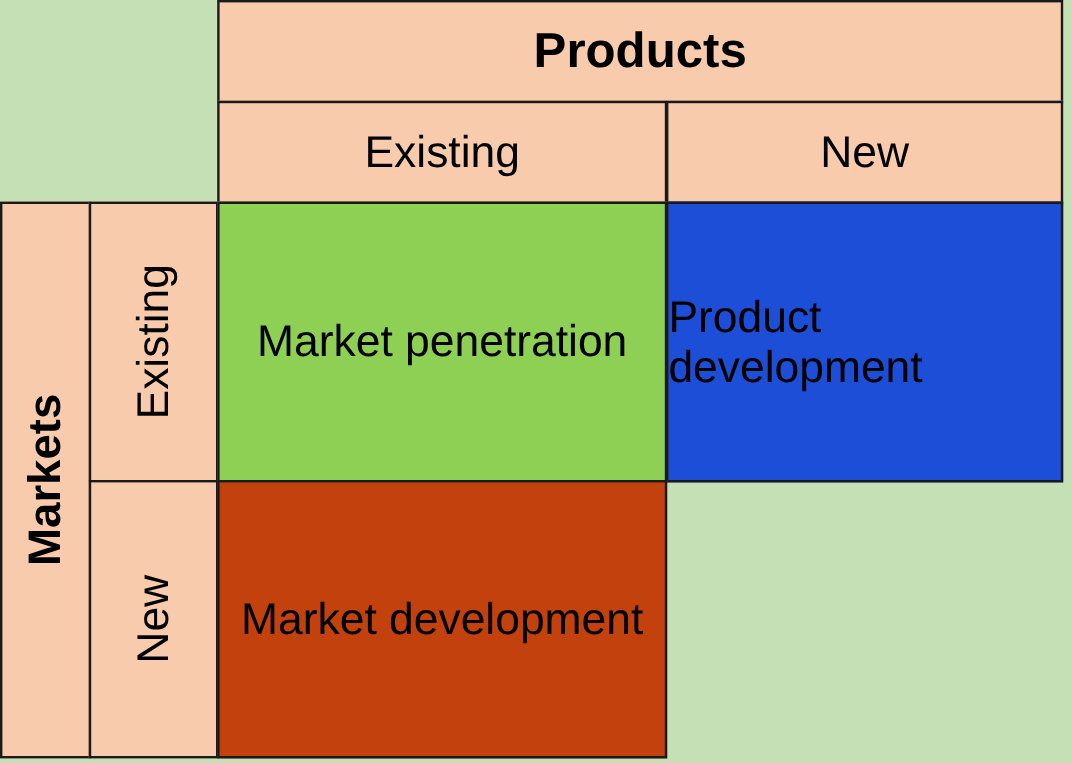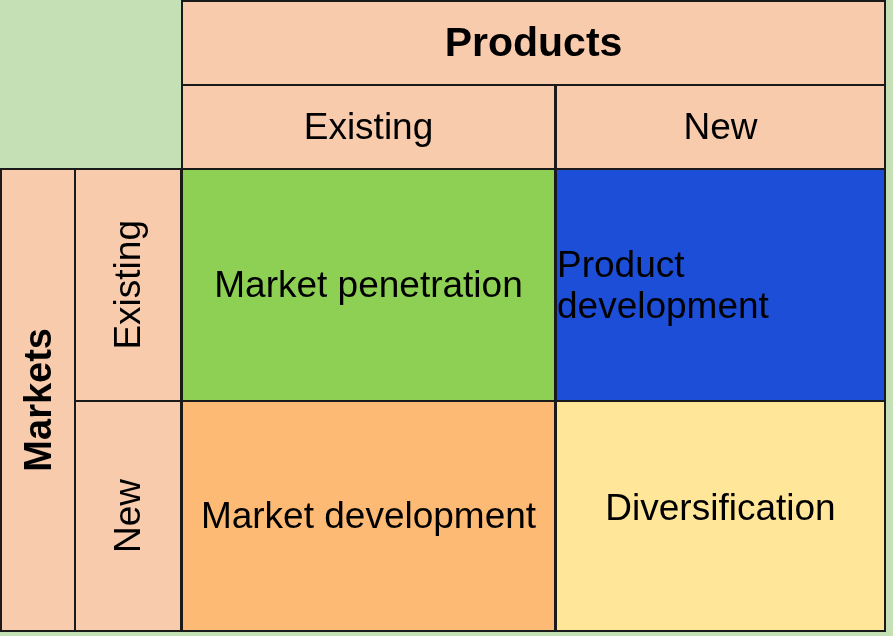--- a/index.html
+++ b/index.html
@@ -46,21 +46,21 @@
 
   .c-penetration     { left: 181px;  top: 168px;  width: 375px; height: 234px; }
   .c-proddev         { left: 555px;  top: 168px;  width: 331px; height: 234px; }
   .c-mktdev          { left: 181px;  top: 400px;  width: 375px; height: 232px; }
   .c-diversification { left: 555px;  top: 400px;  width: 331px; height: 232px; }
 
   
   .fill-peach  { background: #f8cbad; }
   .fill-green  { background: #8ed053; }
   .fill-blue   { background: #1d4ed8; }
-  .fill-gray   { background: #fdba74; }
+  .fill-gray   { background: #c2410c; }
   .fill-yellow { background: #ffe699; }
 
   
   .t-header-major {
     font-size: 41px;
     font-weight: bold;
   }
   .t-header-minor {
     font-size: 37px;
     font-weight: normal;
@@ -122,17 +122,14 @@
   </div>
 
   <div class="cell fill-blue c-proddev t-body">
     <span class="label">Product development</span>
   </div>
 
   <div class="cell fill-gray c-mktdev t-body">
     <span class="label">Market development</span>
   </div>
 
-  <div class="cell fill-yellow c-diversification t-body">
-    <span class="label">Diversification</span>
-  </div>
 
 </div>
 
 </body></html>

